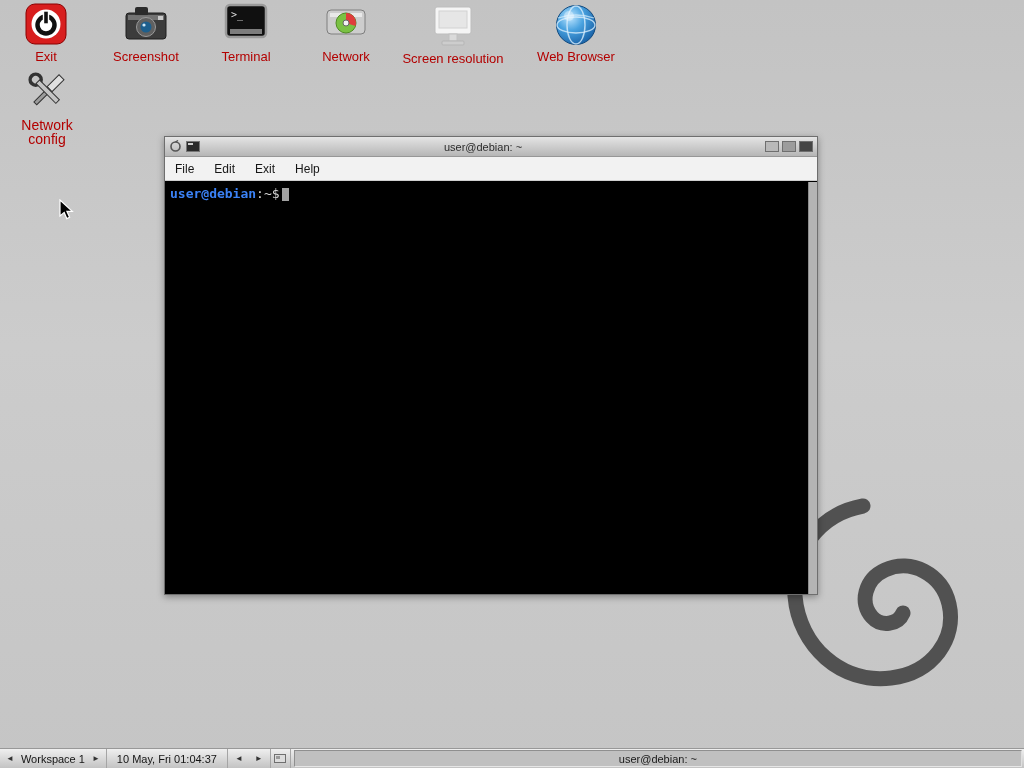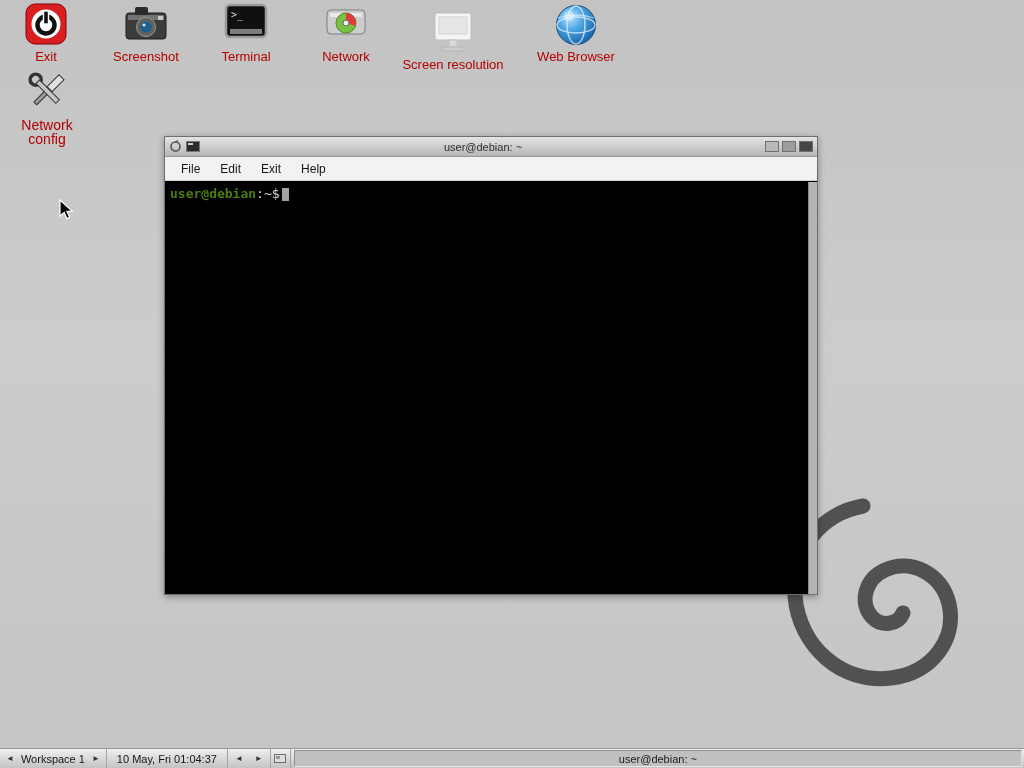--- a/index.html
+++ b/index.html
@@ -31,30 +31,30 @@
     border-bottom:1px solid #979797;
   }
   .tb-ico { display:flex; align-items:center; margin-right:4px; }
   .titlebar .title { flex:1; text-align:center; font-size:11px; color:#2b2b2b; }
   .tb-btn { width:14px; height:11px; margin-left:3px; border:1px solid #6f6f6f; }
   .tb-btn.b1 { background:#b9b9b9; }
   .tb-btn.b2 { background:#9c9c9c; }
   .tb-btn.b3 { background:#454545; }
   .menubar {
     height:24px; background:#f2f2f2; border-bottom:1px solid #cfcfcf;
-    display:flex; align-items:center; padding-left:6px;
+    display:flex; align-items:center; 
     font-size:12px; color:#161616;
   }
   .menu-item { padding:3px 10px; }
   .termarea { position:absolute; top:45px; left:0; right:0; bottom:0; background:#000; }
   .prompt {
     padding:4px 5px; font-family:"DejaVu Sans Mono", monospace;
     font-size:13px; line-height:15px; white-space:pre;
   }
-  .ph { color:#4d7c0f; font-weight:bold; }
+  .ph { color:#3b82f6; font-weight:bold; }
   .pp { color:#d6d6d6; }
   .cursor-block { display:inline-block; width:7px; height:13px; background:#a2a2a2; vertical-align:text-bottom; margin-left:2px; }
   .scrollbar { position:absolute; top:0; right:0; bottom:0; width:9px; background:#bfbfbf; border-left:1px solid #8d8d8d; }
   .scroll-thumb { position:absolute; top:0; left:0; right:0; height:100%; background:#b4b4b4; }
 
   
   .taskbar {
     position:absolute; left:0; right:0; bottom:0; height:20px;
     background:linear-gradient(180deg,#efefef,#c3c3c3);
     border-top:1px solid #989898;
@@ -127,21 +127,21 @@
       <rect x="3" y="8" width="38" height="24" rx="4" fill="#cdcdcd" stroke="#7e7e7e"></rect>
       <rect x="6" y="11" width="32" height="4" fill="#e9e9e9"></rect>
       <circle cx="22" cy="21" r="10" fill="#7ac143" stroke="#4e8a22"></circle>
       <path d="M22 21 L22 11 A10 10 0 0 1 31.5 24 Z" fill="#e03c3c"></path>
       <circle cx="22" cy="21" r="3" fill="#f2f2f2" stroke="#666"></circle>
     </svg>
   </div>
   <div class="lbl">Network</div>
 </div>
 
-<div class="dicon" style="left:386px; top:10px; width:134px;">
+<div class="dicon" style="left:386px; top:4px; width:134px;">
   <div class="img">
     <svg width="48" height="46" viewBox="0 0 48 46">
       <rect x="6" y="3" width="36" height="27" rx="2" fill="#f5f5f5" stroke="#bdbdbd"></rect>
       <rect x="10" y="7" width="28" height="17" fill="#e6e6e6" stroke="#d2d2d2"></rect>
       <rect x="20" y="30" width="8" height="7" fill="#dadada" stroke="#c0c0c0"></rect>
       <rect x="13" y="37" width="22" height="4" rx="1" fill="#cdcdcd" stroke="#b5b5b5"></rect>
     </svg>
   </div>
   <div class="lbl">Screen resolution</div>
 </div>

